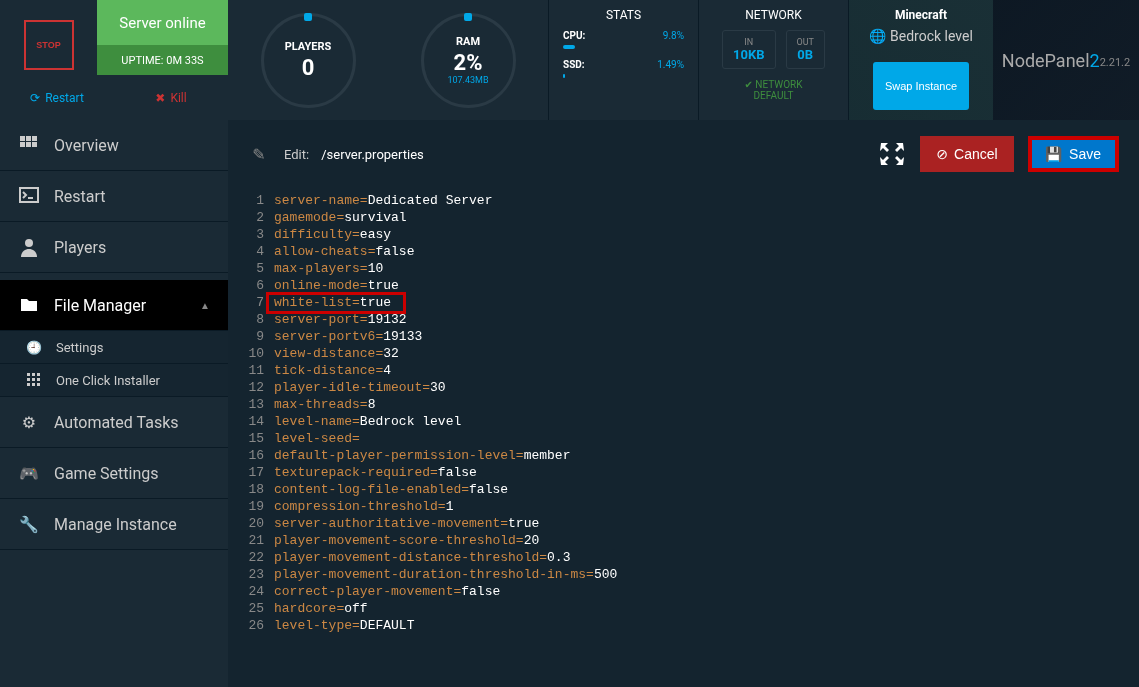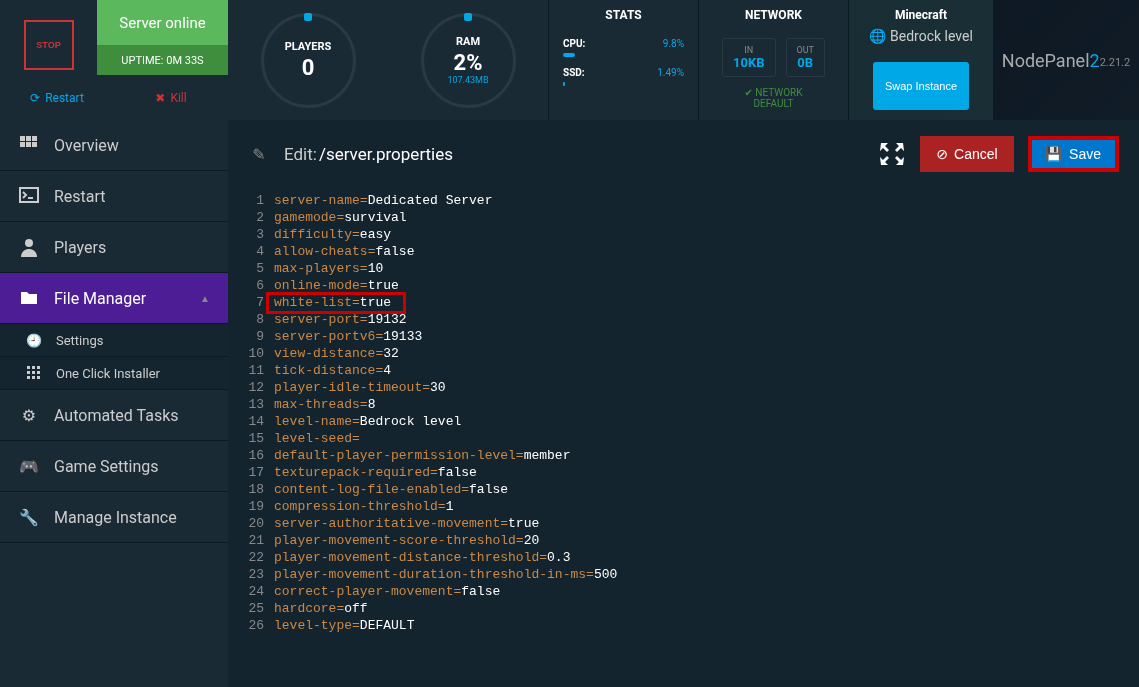--- a/index.html
+++ b/index.html
@@ -11,21 +11,21 @@
 .online-box { background: #5cb85c; color: #fff; padding: 10px; text-align: center; font-size: 15px; height: 45px; display: flex; align-items: center; justify-content: center; }
 .uptime-box { background: #3e8e3e; color: #fff; padding: 6px; text-align: center; font-size: 11px; height: 30px; display: flex; align-items: center; justify-content: center; }
 .stats-row { flex: 1; display: flex; background: #1a2a35; }
 .gauge { width: 160px; display: flex; flex-direction: column; align-items: center; justify-content: center; position: relative; }
 .gauge-circle { width: 95px; height: 95px; border-radius: 50%; border: 3px solid #2a3a45; display: flex; flex-direction: column; align-items: center; justify-content: center; background: #1a2a35; position: relative; }
 .gauge-circle::before { content: ''; position: absolute; top: -3px; left: 50%; transform: translateX(-50%); width: 8px; height: 8px; background: #00a8e8; border-radius: 2px; }
 .gauge-title { font-size: 11px; font-weight: bold; color: #fff; margin-bottom: 2px; }
 .gauge-value { font-size: 22px; font-weight: bold; color: #fff; }
 .gauge-sub { font-size: 9px; color: #00a8e8; }
 .stats-panel { width: 150px; padding: 8px 14px; border-left: 1px solid #0a1a25; }
-.stats-title { text-align: center; font-size: 12px; font-weight: bold; color: #fff; margin-bottom: 16px; }
+.stats-title { text-align: center; font-size: 12px; font-weight: normal; color: #fff; margin-bottom: 8px; }
 .stat-row { display: flex; justify-content: space-between; font-size: 10px; margin-bottom: 4px; }
 .stat-label { color: #fff; font-weight: bold; }
 .stat-val { color: #00a8e8; }
 .stat-bar { height: 4px; background: #00a8e8; border-radius: 2px; margin-bottom: 10px; }
 .network-panel { width: 150px; padding: 8px 30px; border-left: 1px solid #0a1a25; text-align: center; }
 .net-boxes { display: flex; justify-content: center; gap: 10px; margin-top: 6px; }
 .net-box { border: 1px solid #2a3a45; padding: 6px 10px; border-radius: 3px; }
 .net-label { font-size: 9px; color: #888; }
 .net-val { font-size: 13px; color: #00a8e8; font-weight: bold; }
 .net-stable { font-size: 10px; color: #3e8e3e; margin-top: 10px; }
@@ -37,26 +37,26 @@
 .np-title { font-size: 18px; }
 .np-title .two { color: #00a8e8; }
 .np-ver { font-size: 11px; color: #888; margin-top: 4px; }
 .action-row { display: flex; height: 28px; background: #1a2a35; width: 228px; }
 .action-btn { flex: 1; display: flex; align-items: center; justify-content: center; font-size: 12px; cursor: pointer; gap: 5px; }
 .restart { color: #00a8e8; }
 .kill { color: #cc3333; }
 .main-row { display: flex; height: calc(687px - 120px); }
 .sidebar { width: 228px; background: #1a2a35; }
 .nav-item { display: flex; align-items: center; padding: 14px 18px; font-size: 16px; color: #ccc; border-bottom: 1px solid #0a1a25; cursor: pointer; gap: 14px; }
-.nav-item.active { background: #4c1d95; color: #fff; }
+.nav-item.active { background: #000000; color: #fff; margin-top: 7px; }
 .nav-item.sub { padding: 8px 18px 8px 26px; font-size: 13px; background: #152530; }
 .nav-icon { width: 22px; height: 22px; display: flex; align-items: center; justify-content: center; }
 .content { flex: 1; background: #14242f; display: flex; flex-direction: column; }
 .edit-header { display: flex; align-items: center; padding: 16px 20px; gap: 14px; }
-.edit-title { font-size: 17px; color: #ccc; flex: 1; display: flex; align-items: flex-end; gap: 2px; }
+.edit-title { font-size: 13px; color: #ccc; flex: 1; display: flex; align-items: flex-end; gap: 12px; }
 .edit-path { color: #fff; }
 .expand-icon { width: 28px; height: 28px; cursor: pointer; }
 .cancel-btn { background: #aa2222; color: #fff; border: none; padding: 10px 16px; font-size: 14px; cursor: pointer; display: flex; align-items: center; gap: 6px; }
 .save-btn { background: #0077cc; color: #fff; border: 4px solid #cc0000; padding: 6px 14px; font-size: 14px; cursor: pointer; display: flex; align-items: center; gap: 6px; }
 .editor { flex: 1; display: flex; font-family: "Courier New", monospace; font-size: 13px; padding-left: 10px; padding-top: 4px; }
 .gutter { width: 36px; text-align: right; color: #888; padding-right: 10px; line-height: 17px; }
 .code { flex: 1; line-height: 17px; position: relative; }
 .code-line { white-space: pre; }
 .key { color: #cc8844; }
 .eq { color: #cc8844; }

